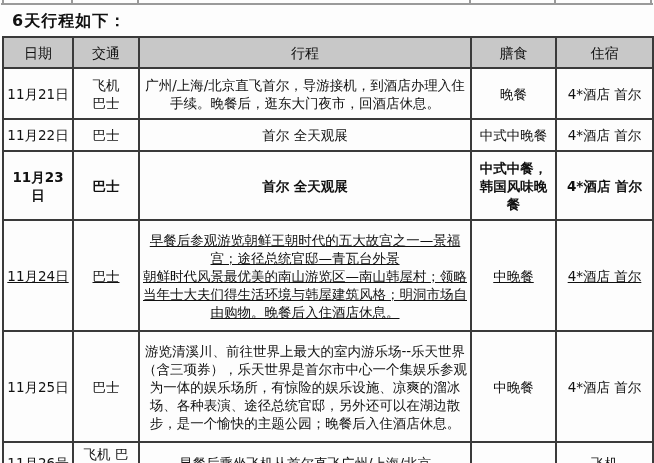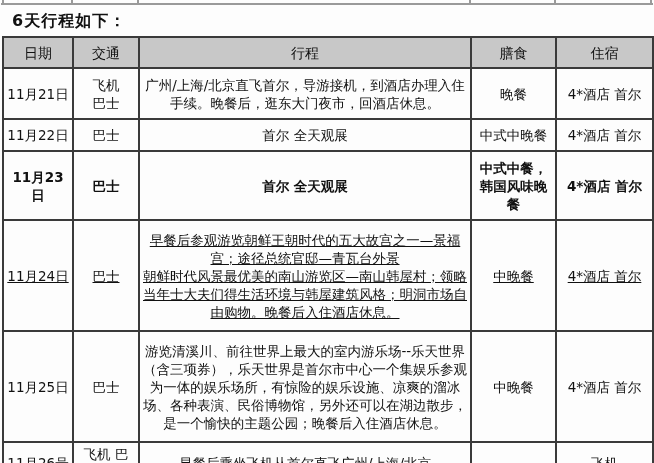--- a/index.html
+++ b/index.html
@@ -129,21 +129,21 @@
         <td class="c-date">11月24日</td>
         <td class="c-trans">巴士</td>
         <td class="c-itin pre">早餐后参观游览朝鲜王朝时代的五大故宫之一—景福宫；途径总统官邸—青瓦台外景
 朝鲜时代风景最优美的南山游览区—南山韩屋村；领略当年士大夫们得生活环境与韩屋建筑风格；明洞市场自由购物。晚餐后入住酒店休息。</td>
         <td class="c-meal">中晚餐</td>
         <td class="c-hotel">4*酒店 首尔</td>
       </tr>
       <tr class="r4">
         <td class="c-date">11月25日</td>
         <td class="c-trans">巴士</td>
-        <td class="c-itin">游览清溪川、前往世界上最大的室内游乐场--乐天世界（含三项券），乐天世界是首尔市中心一个集娱乐参观为一体的娱乐场所，有惊险的娱乐设施、凉爽的溜冰场、各种表演、民俗博物馆，另外还可以在湖边散步，是一个愉快的主题公园；晚餐后入住酒店休息。</td>
+        <td class="c-itin">游览清溪川、前往世界上最大的室内游乐场--乐天世界（含三项券），乐天世界是首尔市中心一个集娱乐参观为一体的娱乐场所，有惊险的娱乐设施、凉爽的溜冰场、各种表演、途径总统官邸，另外还可以在湖边散步，是一个愉快的主题公园；晚餐后入住酒店休息。</td>
         <td class="c-meal">中晚餐</td>
         <td class="c-hotel">4*酒店 首尔</td>
       </tr>
       <tr class="r5">
         <td class="c-date">11月26号</td>
         <td class="c-trans">飞机 巴士</td>
         <td class="c-itin">早餐后乘坐飞机从首尔直飞广州/上海/北京</td>
         <td class="c-meal"></td>
         <td class="c-hotel">飞机</td>
       </tr>

